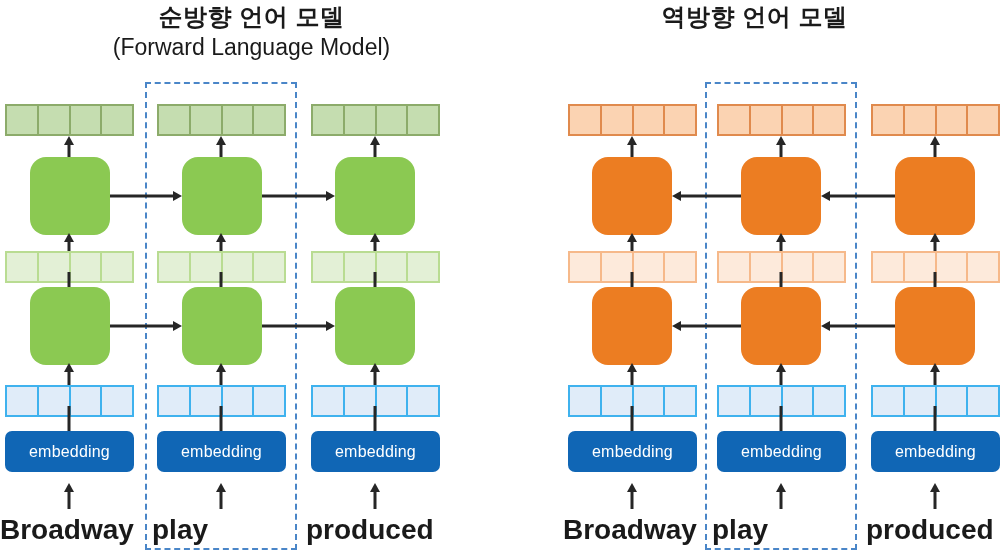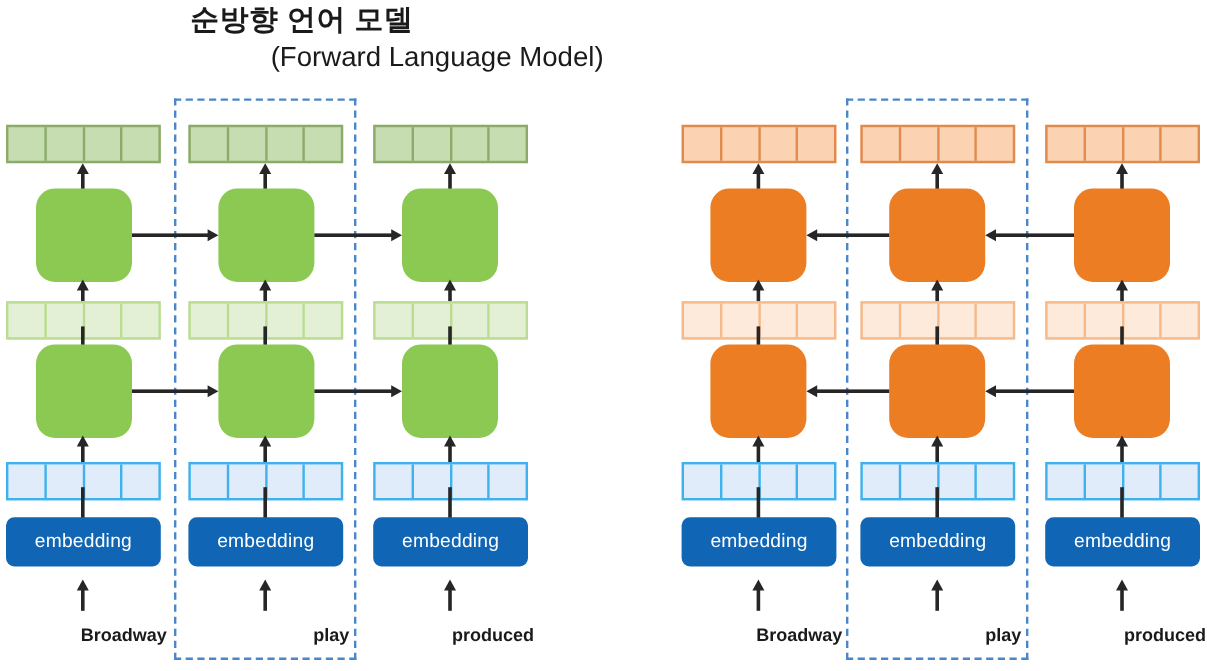--- a/index.html
+++ b/index.html
@@ -28,21 +28,20 @@
   .title-ko {
     font-size: 24px;
     font-weight: 700;
     line-height: 30px;
     letter-spacing: 0.5px;
   }
   .title-en {
     font-size: 23px;
     font-weight: 400;
     line-height: 30px;
-    text-align: right;
   }
 
   
   .panel { position: absolute; top: 0; width: 503px; height: 543px; }
   #panel-forward  { left: 0px; }
   #panel-backward { left: 503px; }
 
   
   .focus-box {
     position: absolute;
@@ -101,24 +100,24 @@
     font-weight: 400;
     display: flex;
     align-items: center;
     justify-content: center;
     letter-spacing: 0.2px;
   }
 
   
   .word {
     position: absolute;
-    font-size: 15px;
+    font-size: 28px;
     font-weight: 700;
     color: #1a1a1a;
-    text-align: right;
+    text-align: left;
     line-height: 26px;
   }
 
   
   .arrow-v, .arrow-h {
     position: absolute;
     overflow: visible;
   }
   .arrow-line-v {
     position: absolute;
@@ -329,20 +328,21 @@
     </div>
     <div class="arrow-h" style="left:262px; top:320px; width:73px; height:12px;">
       <div class="arrow-line-h" style="left:0; width:69px;"></div>
       <div class="arrow-head-right"></div>
     </div>
   </div>
 
   <div class="panel" id="panel-backward">
 
     <div class="title-block">
+      <div class="title-ko">역방향 언어 모델</div>
     </div>
 
     <div class="focus-box" style="left:202px; top:82px; width:152px; height:468px;"></div>
 
     <div class="vector vec-out-o" style="left:65px; top:104px; width:129px;">
       <div class="cell"></div>
       <div class="cell"></div>
       <div class="cell"></div>
       <div class="cell"></div>
     </div>

